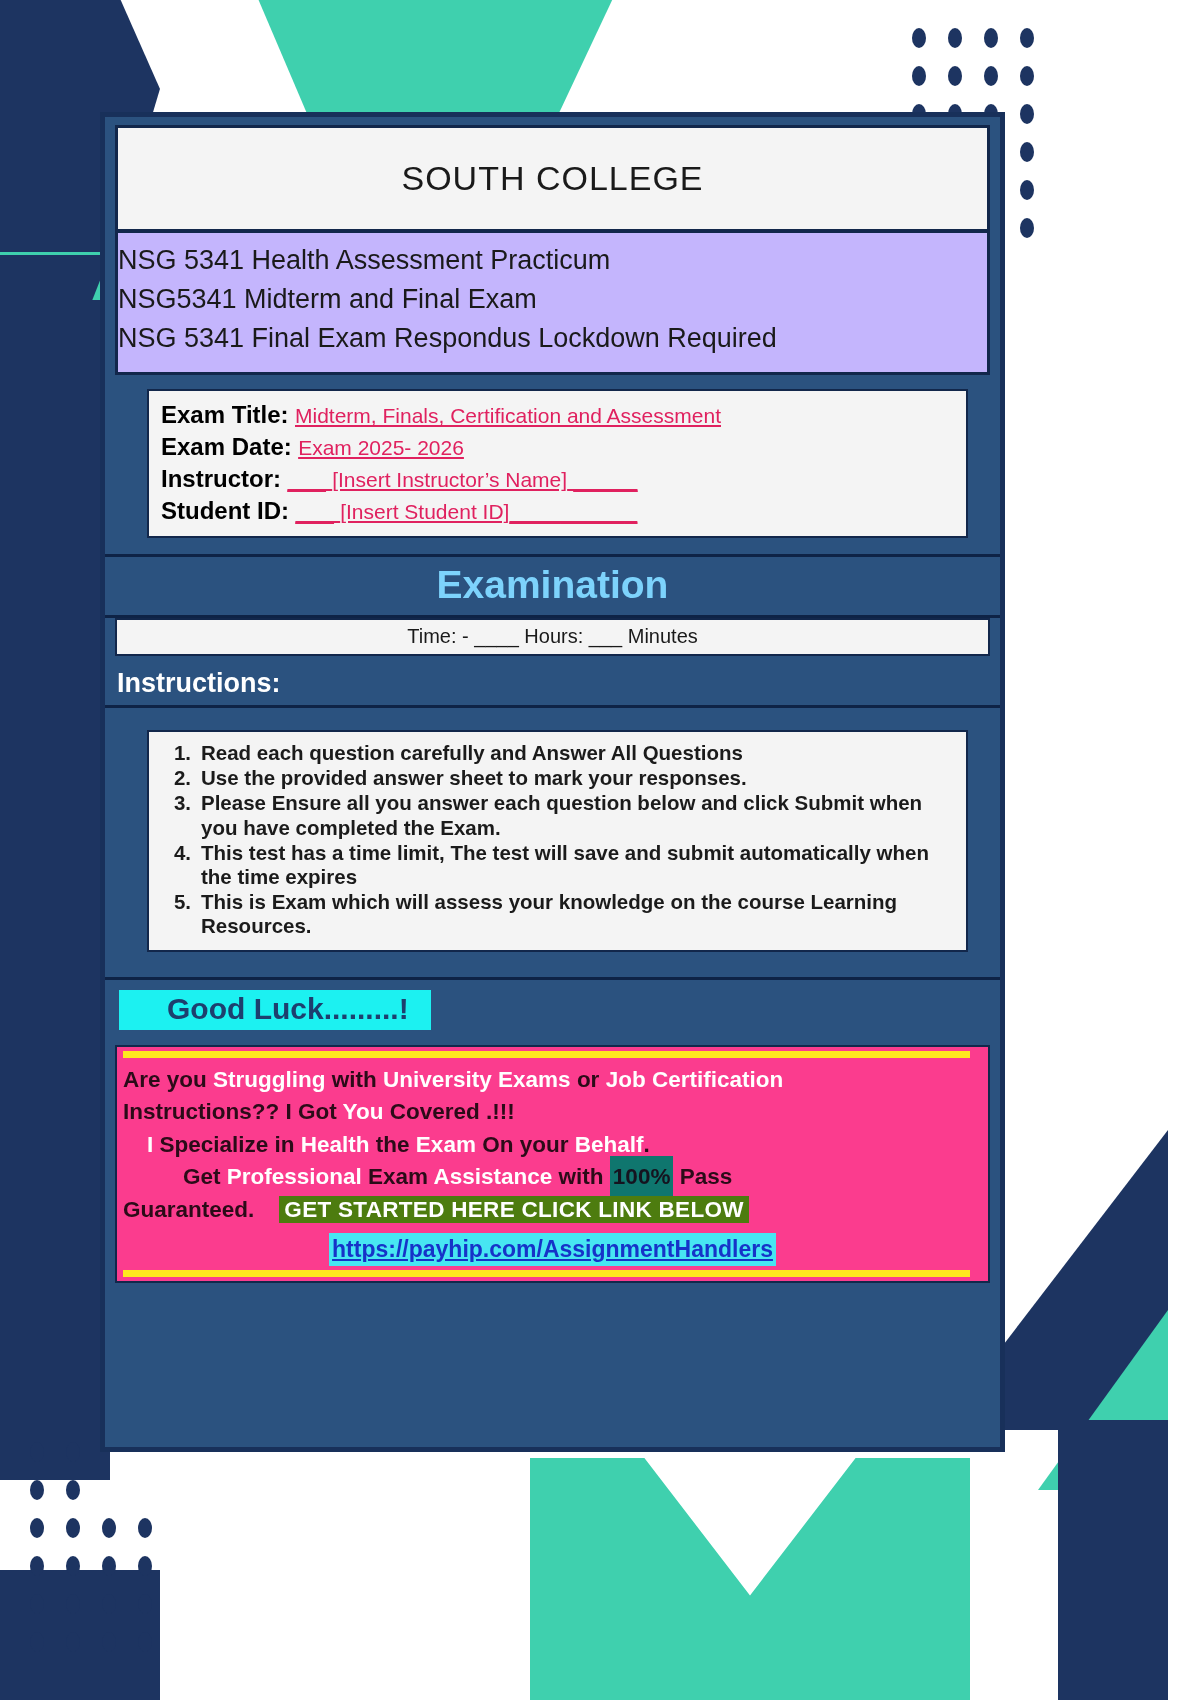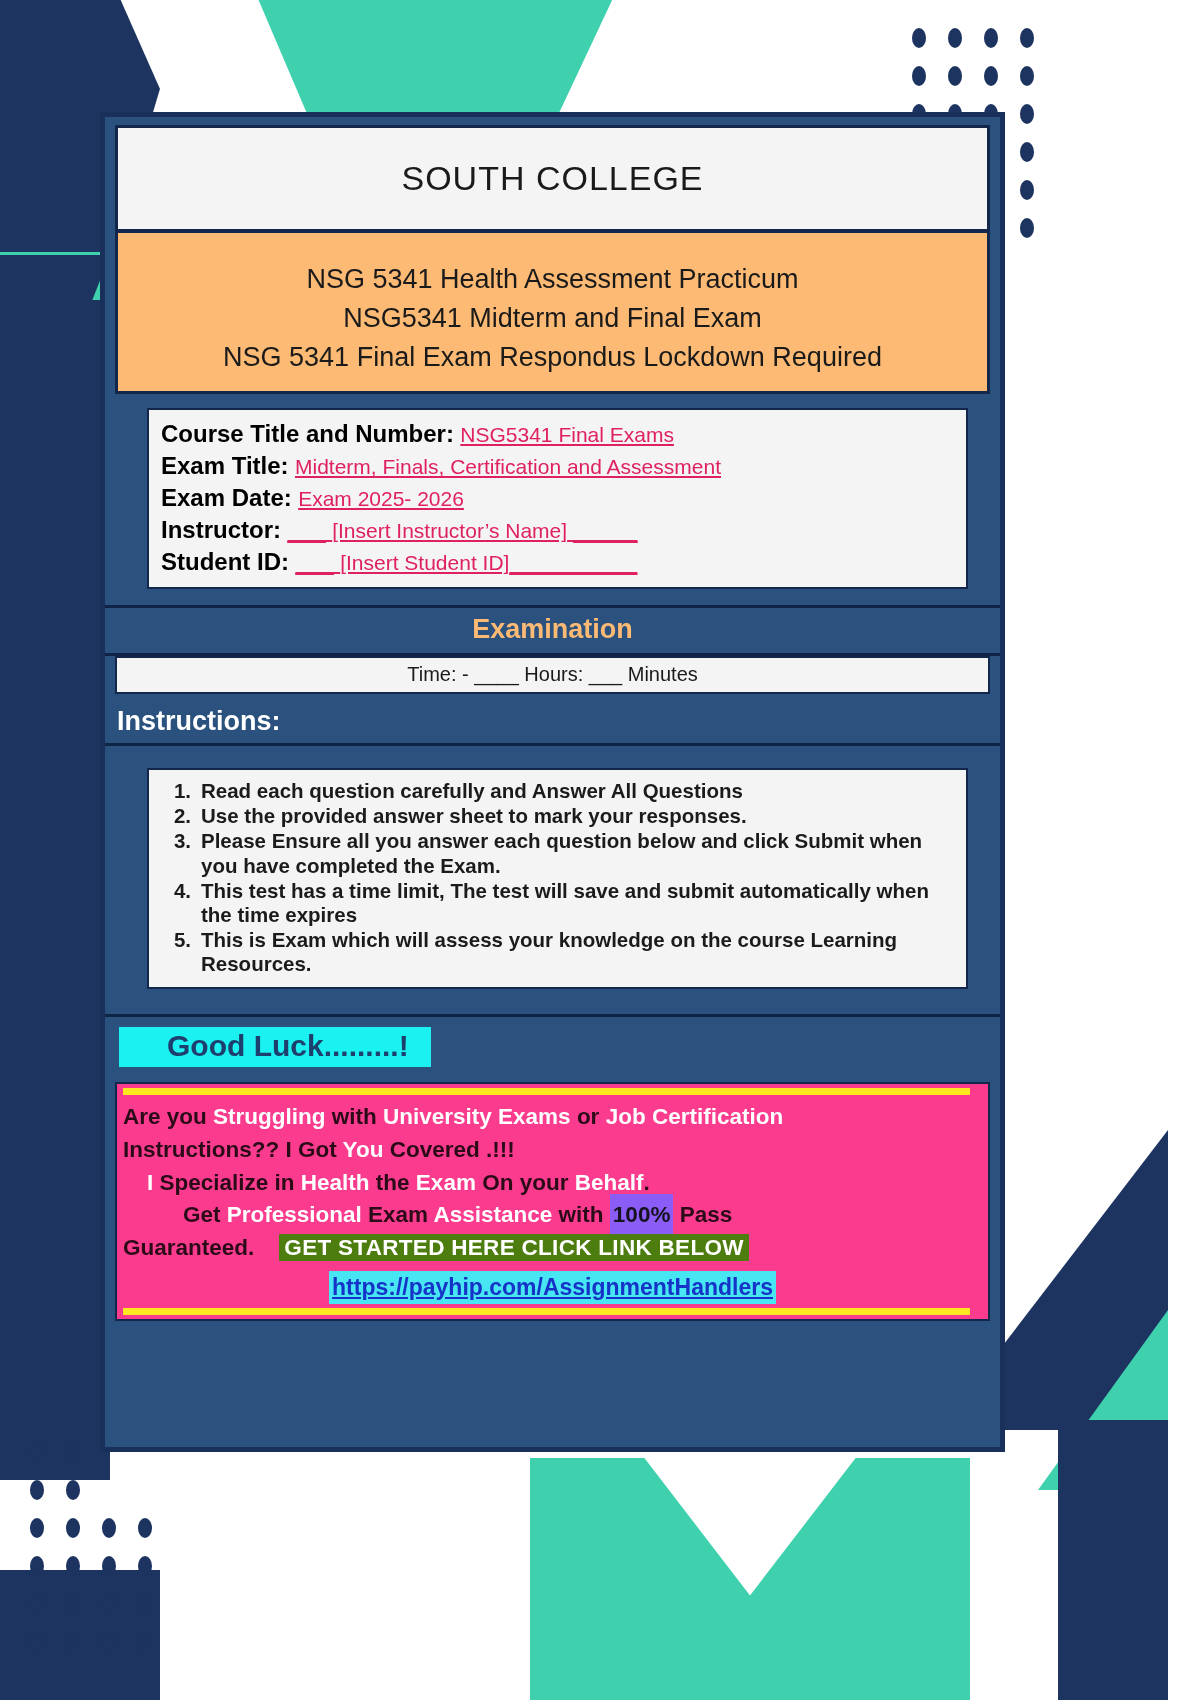--- a/index.html
+++ b/index.html
@@ -109,25 +109,24 @@
     border: 3px solid #12274b;
     border-bottom-width: 4px;
   }
   #college-header .t {
     font-size: 34px; letter-spacing: 1px; color: #1a1a1a;
     font-family: "Liberation Sans", sans-serif;
   }
 
   #course-header {
     margin: 0 10px 0 10px;
-    padding: 27px 0 14px 0;
-    background: #fdba74;
+    padding: 8px 0 14px 0;
+    background: #c4b5fd;
     border: 3px solid #12274b;
     border-top: none;
-    text-align: center;
   }
   #course-header div {
     font-size: 27px; line-height: 1.45; color: #1a1a1a;
   }
 
   
   #details {
     margin: 14px 32px 0 42px;
     background: #f4f4f4;
     border: 2px solid #12274b;
@@ -143,21 +142,21 @@
 
   
   #exam-band {
     margin-top: 16px;
     border-top: 3px solid #0e2346;
     border-bottom: 3px solid #0e2346;
     text-align: center;
     padding: 6px 0 8px 0;
   }
   #exam-band .t {
-    color: #fdba74; font-weight: bold; font-size: 27px;
+    color: #7dd3fc; font-weight: bold; font-size: 39px;
   }
 
   #time-row {
     margin: 0 10px;
     background: #f4f4f4;
     border: 2px solid #12274b;
     text-align: center;
     padding: 5px 0 6px 0;
     font-size: 20px; color: #1a1a1a;
   }
@@ -219,21 +218,21 @@
   .promo-body { padding: 6px 6px 4px 6px; }
   .pline {
     font-size: 22.5px; line-height: 1.45; font-weight: bold;
     white-space: nowrap;
   }
   .pdark { color: #2b0b18; }
   .plight { color: #ffffff; }
   .pcenter { text-align: center; }
   .pindent1 { padding-left: 24px; }
   .pindent2 { padding-left: 60px; }
-  .hl-cyan { background: #8b5cf6; color: #15131f; padding: 8px 3px; }
+  .hl-cyan { background: #0f766e; color: #15131f; padding: 8px 3px; }
   .hl-blue {
     background: #4d7c0f; color: #ffffff; padding: 1px 5px;
     letter-spacing: .3px;
   }
   .promo-link {
     display: inline-block;
     background: #47e6f2;
     color: #1633c8;
     text-decoration: underline;
     font-weight: bold;
@@ -320,24 +319,20 @@
       <span class="t">SOUTH COLLEGE</span>
     </div>
 
     <div id="course-header">
       <div>NSG 5341 Health Assessment Practicum</div>
       <div>NSG5341 Midterm and Final Exam</div>
       <div>NSG 5341 Final Exam Respondus Lockdown Required</div>
     </div>
 
     <div id="details">
-      <div class="drow">
-        <span class="dlabel">Course Title and Number:</span>
-        <span class="dval">NSG5341 Final Exams</span>
-      </div>
       <div class="drow">
         <span class="dlabel">Exam Title:</span>
         <span class="dval">Midterm, Finals, Certification and Assessment</span>
       </div>
       <div class="drow">
         <span class="dlabel">Exam Date:</span>
         <span class="dval">Exam 2025- 2026</span>
       </div>
       <div class="drow">
         <span class="dlabel">Instructor:</span>

